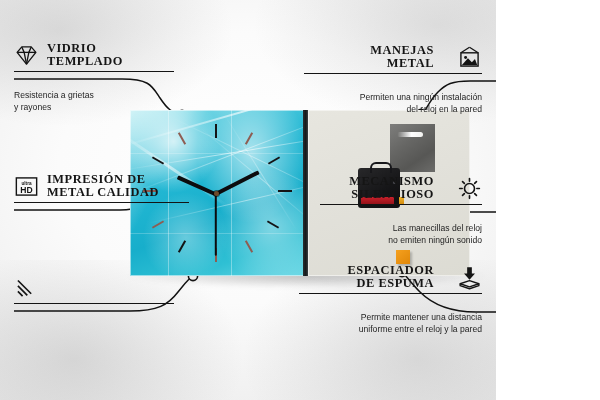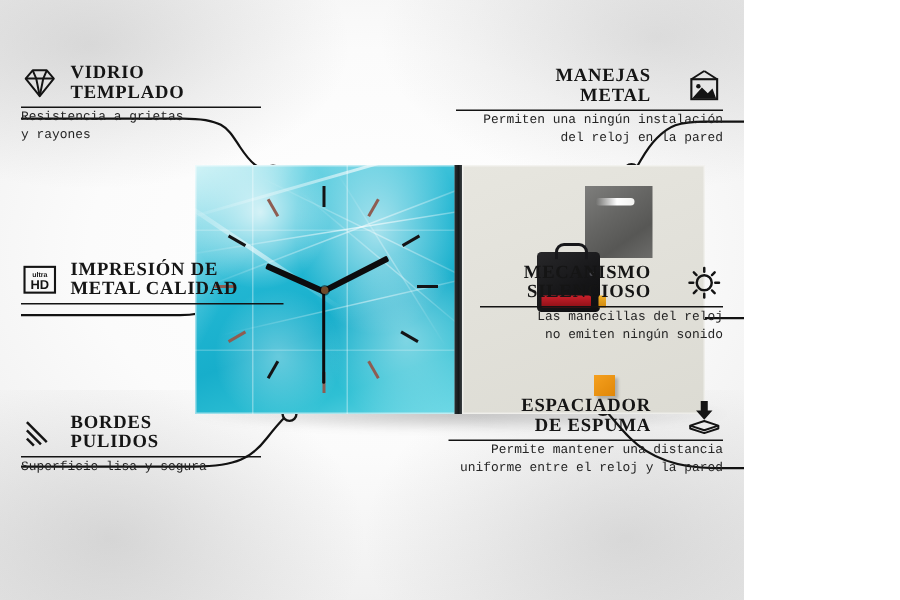--- a/index.html
+++ b/index.html
@@ -41,22 +41,22 @@
     color:#151515;
     white-space:nowrap;
   }
   .ficon{width:25px;height:25px;flex:0 0 25px;}
   .left .ficon{margin-right:8px;}
   .right .ficon{margin-left:8px;}
   .rule{
     height:0;border-top:1.15px solid #141414;margin-top:3px;
   }
   .sub{
-    font-family:Liberation Mono, monospace;
-    font-size:8.6px;color:#242424;line-height:1.42;margin-top:0;
+    font-family:Liberation Sans, sans-serif;
+    font-size:8.6px;color:#242424;line-height:1.42;margin-top:17px;
     white-space:nowrap;
   }
   .right .sub, .right .titles{text-align:right;}
 
   
   #product{position:absolute;left:118px;top:98px;width:370px;height:195px;}
   #prod-shadow{
     position:absolute;left:10px;top:168px;width:356px;height:22px;
     background:radial-gradient(ellipse at 50% 45%, rgba(60,60,60,.30), rgba(60,60,60,0) 72%);
     filter:blur(2px);
@@ -258,29 +258,22 @@
 
   <div class="feature left" style="left:14px;top:275px;width:160px;">
     <div class="feat-head left">
       <svg class="ficon" viewBox="0 0 32 32">
         <g stroke="#141414" stroke-width="2.1" fill="none" stroke-linecap="butt">
           <path d="M5 7 L22 24"></path>
             <path d="M5 14 L17 26"></path>
             <path d="M5 21 L11 27"></path>
         </g>
       </svg>
-      <div class="titles">
-        <div class="t-line">BORDES</div>
-        <div class="t-line">PULIDOS</div>
-      </div>
-    </div>
-    <div class="rule"></div>
-    <div class="sub">
-      <div>Superficie lisa y segura</div>
-    </div>
+    </div>
+    <div class="rule"></div>
   </div>
 
   <div class="feature right" style="right:14px;top:44px;width:178px;">
     <div class="feat-head right">
       <div class="titles">
         <div class="t-line">MANEJAS</div>
         <div class="t-line">METAL</div>
       </div>
       <svg class="ficon" viewBox="0 0 32 32">
         <path d="M16 3 L27 10" fill="none" stroke="#141414" stroke-width="1.6"></path>

